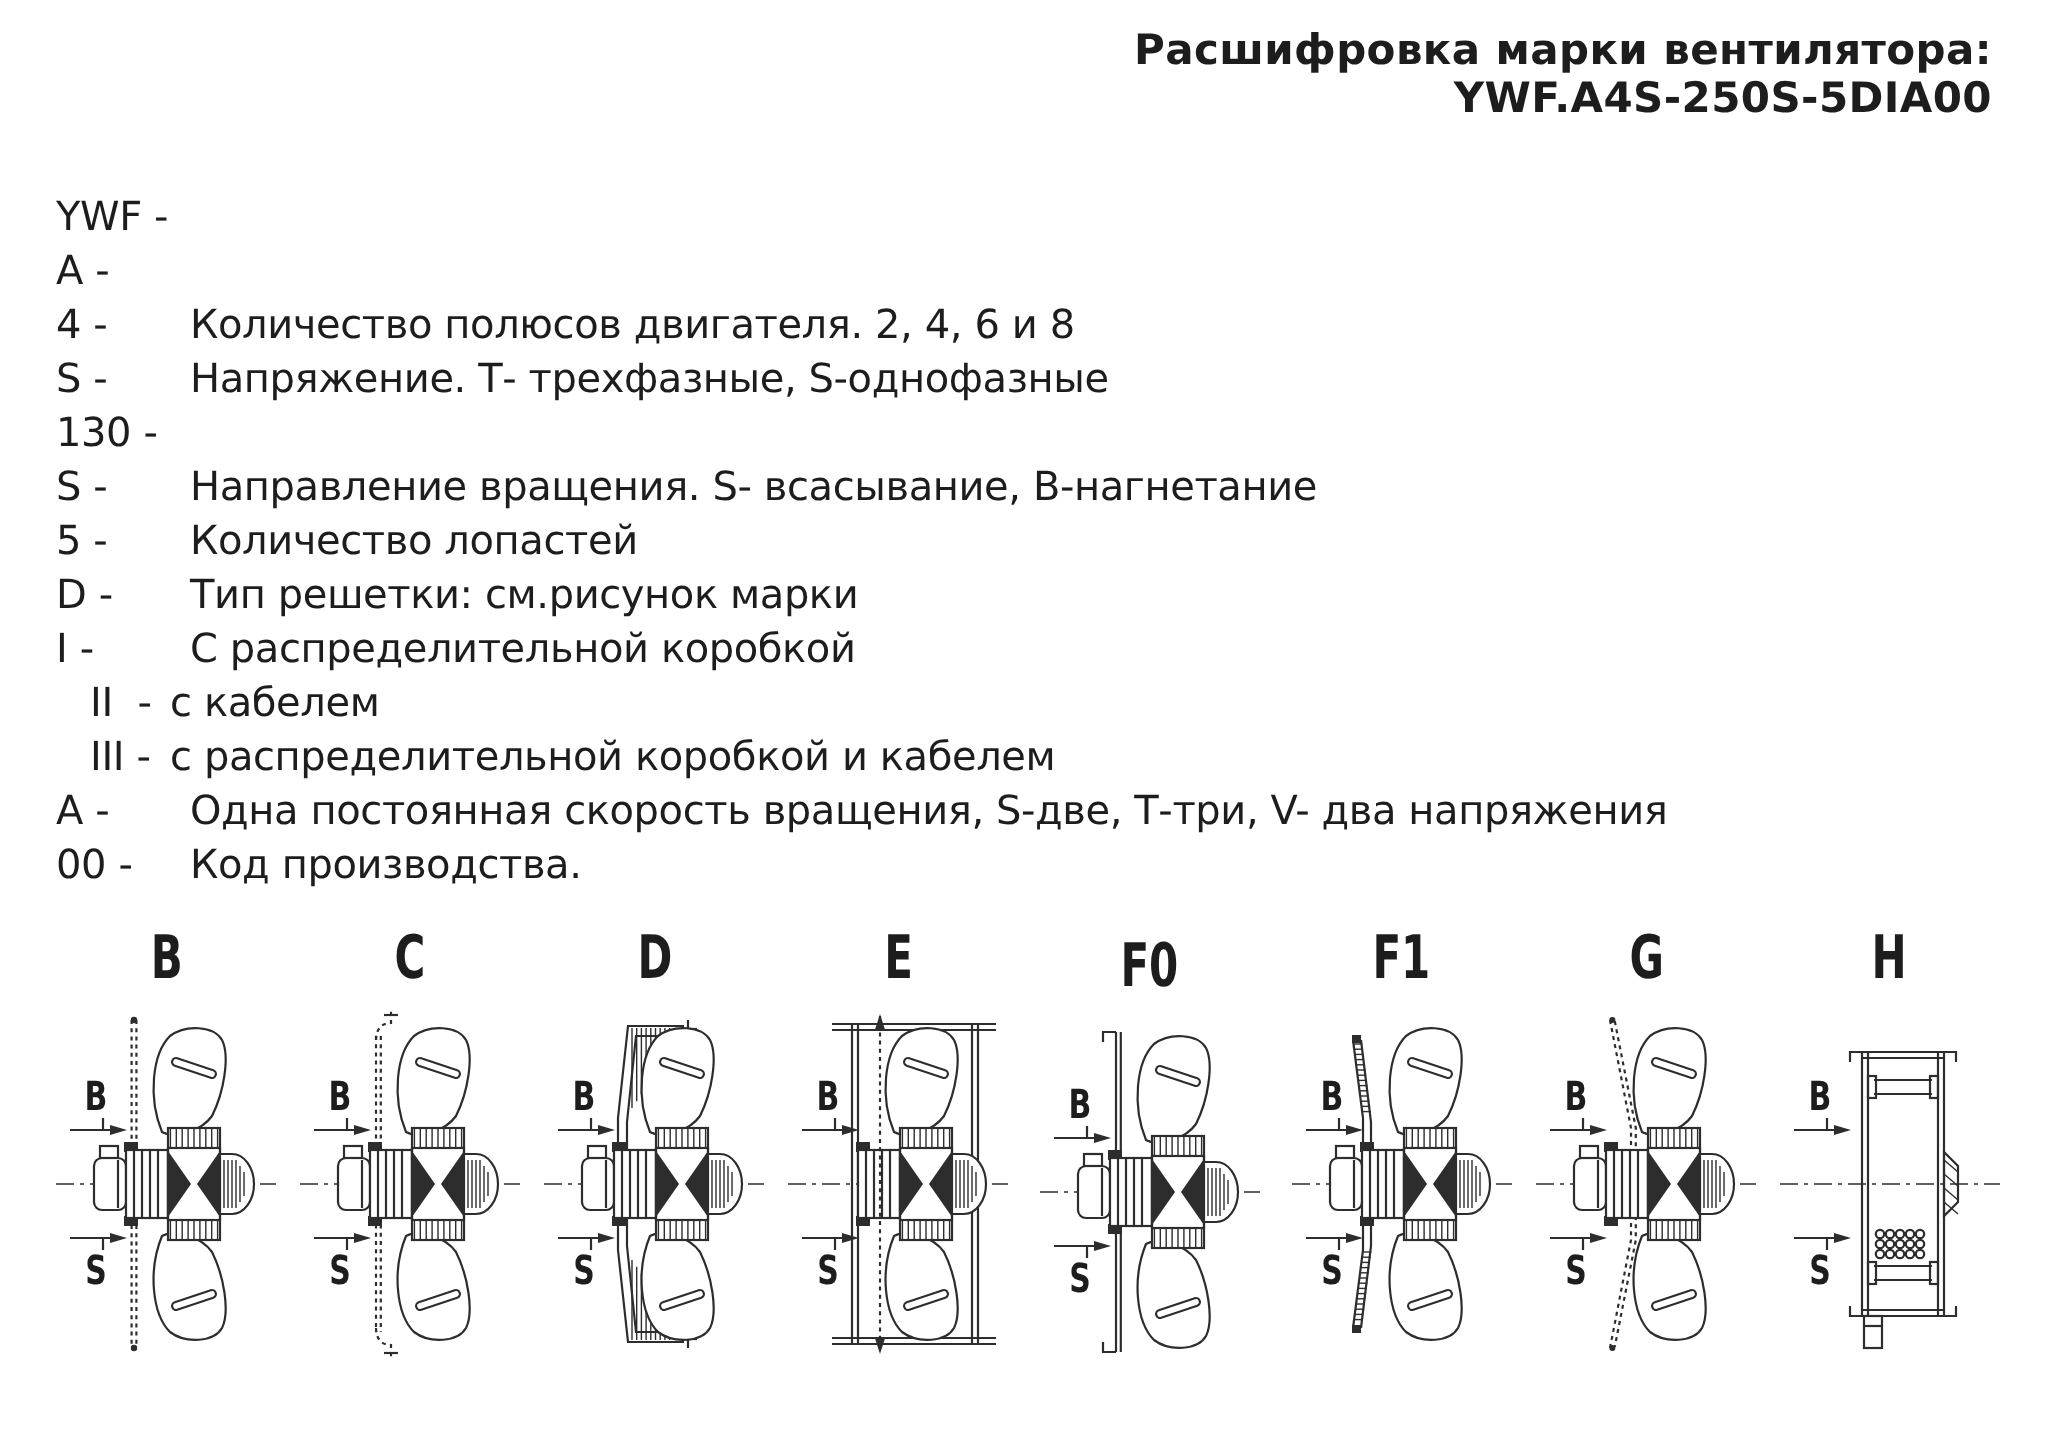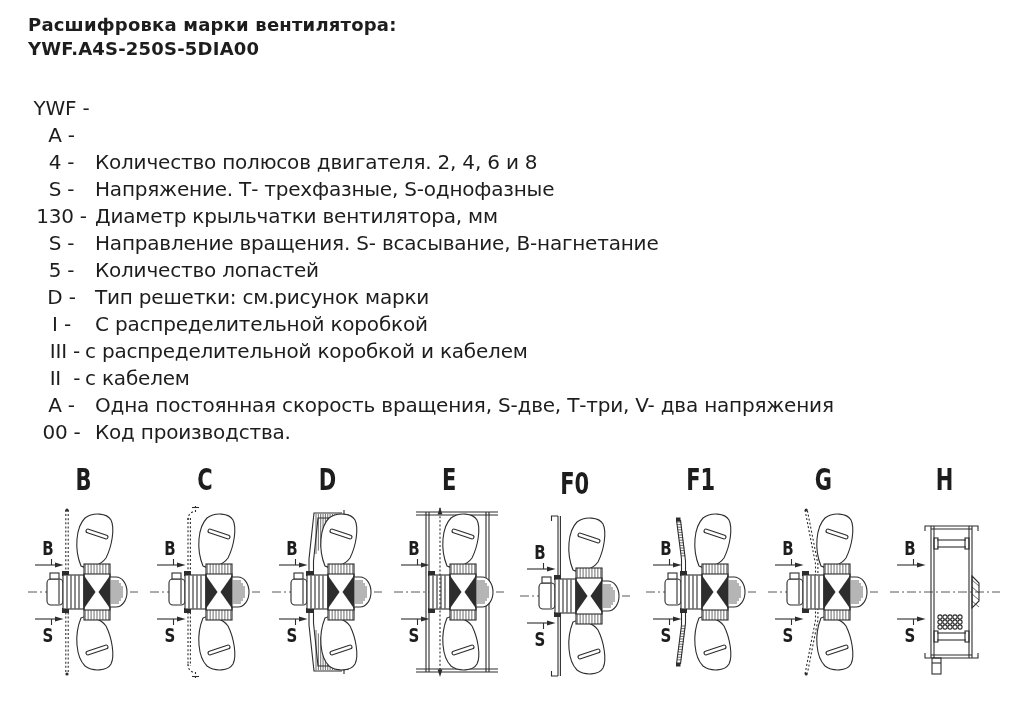--- a/index.html
+++ b/index.html
@@ -1,19 +1,19 @@
 <!DOCTYPE html>
 <html><head>
 <meta charset="utf-8">
 <style>
   html,body{margin:0;padding:0;background:#fff;}
   body{width:1024px;height:716px;overflow:hidden;font-family:"DejaVu Sans","Liberation Sans",sans-serif;color:#1d1d1d;}
   .page{padding:13px 28px 0 28px;position:relative;}
-  .title{font-size:18px;font-weight:700;line-height:24px;letter-spacing:.2px;white-space:nowrap;}
-  .legend{margin-top:34px;text-align:center;}
+  .title{font-size:21px;font-weight:700;line-height:24px;letter-spacing:.2px;white-space:nowrap;text-align:right;}
+  .legend{margin-top:34px;}
   .row{display:flex;font-size:20px;line-height:27px;white-space:nowrap;letter-spacing:-0.2px;}
   .row .code{flex:0 0 67px;white-space:pre;}
   .row.indent{padding-left:17px;}
   .row.indent .code{flex:0 0 40px;}
   .diagrams{display:flex;margin:14px 0 0 -6px;}
   .dia-col{width:122px;text-align:center;}
   .dia-label{height:42px;font-size:30px;font-weight:700;line-height:40px;}
   .dia-label span{display:inline-block;transform:scaleX(.7);}
   svg{display:block;}
   .ln{stroke:#2d2d2d;fill:none;stroke-width:1.1;}
@@ -44,45 +44,44 @@
       <div class="row">
         <span class="code">4 -</span>
         <span class="desc">Количество полюсов двигателя. 2, 4, 6 и 8</span>
       </div>
       <div class="row">
         <span class="code">S -</span>
         <span class="desc">Напряжение. Т- трехфазные, S-однофазные</span>
       </div>
       <div class="row">
         <span class="code">130 -</span>
-        <span class="desc">Диаметр крыльчатки вентилятора, мм</span>
       </div>
       <div class="row">
         <span class="code">S -</span>
         <span class="desc">Направление вращения. S- всасывание, В-нагнетание</span>
       </div>
       <div class="row">
         <span class="code">5 -</span>
         <span class="desc">Количество лопастей</span>
       </div>
       <div class="row">
         <span class="code">D -</span>
         <span class="desc">Тип решетки: см.рисунок марки</span>
       </div>
       <div class="row">
         <span class="code">I -</span>
         <span class="desc">С распределительной коробкой</span>
+      </div>
+      <div class="row indent">
+        <span class="code">II  -</span>
+        <span class="desc">с кабелем</span>
       </div>
       <div class="row indent">
         <span class="code">III -</span>
         <span class="desc">с распределительной коробкой и кабелем</span>
-      </div>
-      <div class="row indent">
-        <span class="code">II  -</span>
-        <span class="desc">с кабелем</span>
       </div>
       <div class="row">
         <span class="code">A -</span>
         <span class="desc">Одна постоянная скорость вращения, S-две, Т-три, V- два напряжения</span>
       </div>
       <div class="row">
         <span class="code">00 -</span>
         <span class="desc">Код производства.</span>
       </div>
     </div>

